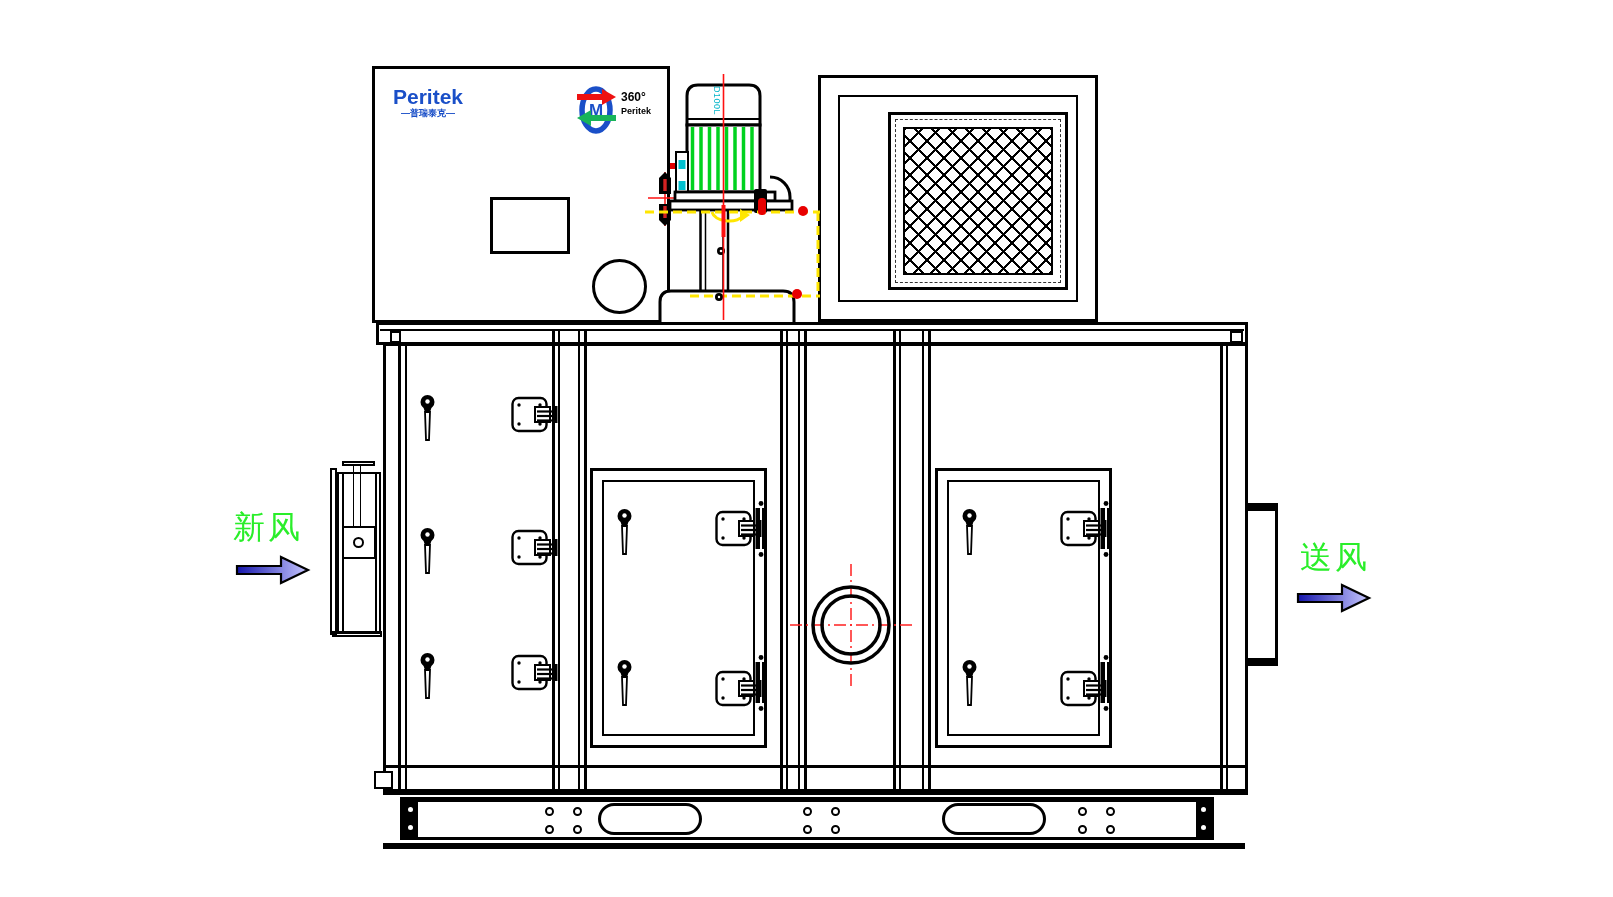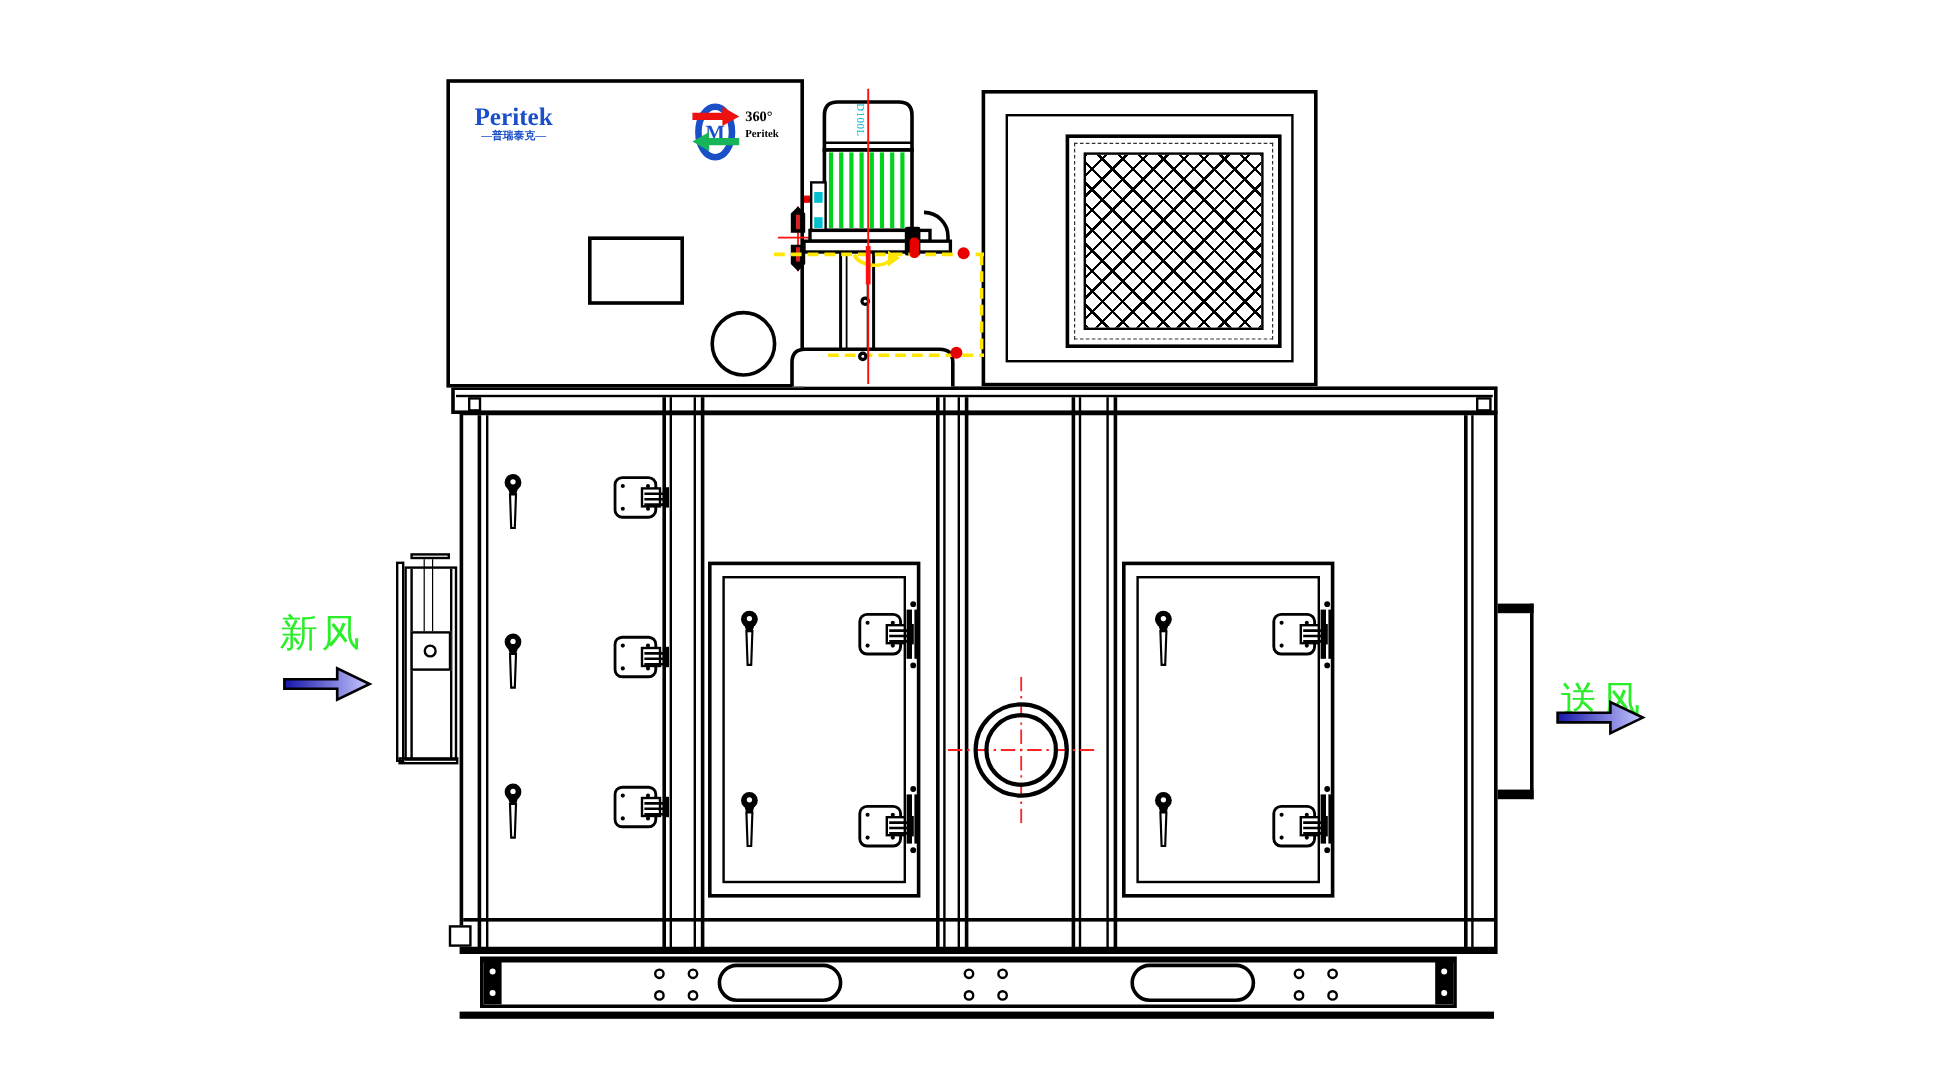--- a/index.html
+++ b/index.html
@@ -1,17 +1,17 @@
 <!DOCTYPE html>
 <html><head>
 <meta charset="utf-8">
 <style>
   html,body{margin:0;padding:0;background:#fff}
   #canvas{position:relative;width:1613px;height:897px;background:#fff;overflow:hidden;
-          font-family:Liberation Serif, serif}
+          font-family:Liberation Sans, sans-serif}
   .a{position:absolute;box-sizing:border-box}
   .k{background:#000}
   .fr{border-style:solid;border-color:#000;background:none}
   .rdot{width:9px;height:9px;border:2px solid #000;border-radius:50%;background:#fff}
   .wdot{width:5px;height:5px;border-radius:50%;background:#fff;position:absolute}
   .cjk{color:#2aee2a;font-size:32px;letter-spacing:3px;white-space:nowrap}
 </style>
 </head>
 <body>
 
@@ -332,21 +332,21 @@
   <div class="a cjk" style="left:233px;top:506px">新风</div>
   <svg class="a" style="left:235px;top:554px" width="76" height="32" viewBox="0 0 76 32">
     <defs>
         <linearGradient id="ag1" x1="0" y1="0" x2="1" y2="0">
           <stop offset="0" stop-color="#1616ac"></stop>
           <stop offset="1" stop-color="#c8c8ff"></stop>
         </linearGradient>
       </defs>
     <polygon points="2,12 46,12 46,3 73,16 46,29 46,20 2,20" fill="url(#ag1)" stroke="#000" stroke-width="2.2"></polygon>
   </svg>
-  <div class="a cjk" style="left:1300px;top:562px">送风</div>
+  <div class="a cjk" style="left:1300px;top:536px">送风</div>
   <svg class="a" style="left:1296px;top:582px" width="76" height="32" viewBox="0 0 76 32">
     <defs>
         <linearGradient id="ag2" x1="0" y1="0" x2="1" y2="0">
           <stop offset="0" stop-color="#1616ac"></stop>
           <stop offset="1" stop-color="#c8c8ff"></stop>
         </linearGradient>
       </defs>
     <polygon points="2,12 46,12 46,3 73,16 46,29 46,20 2,20" fill="url(#ag2)" stroke="#000" stroke-width="2.2"></polygon>
   </svg>
 

